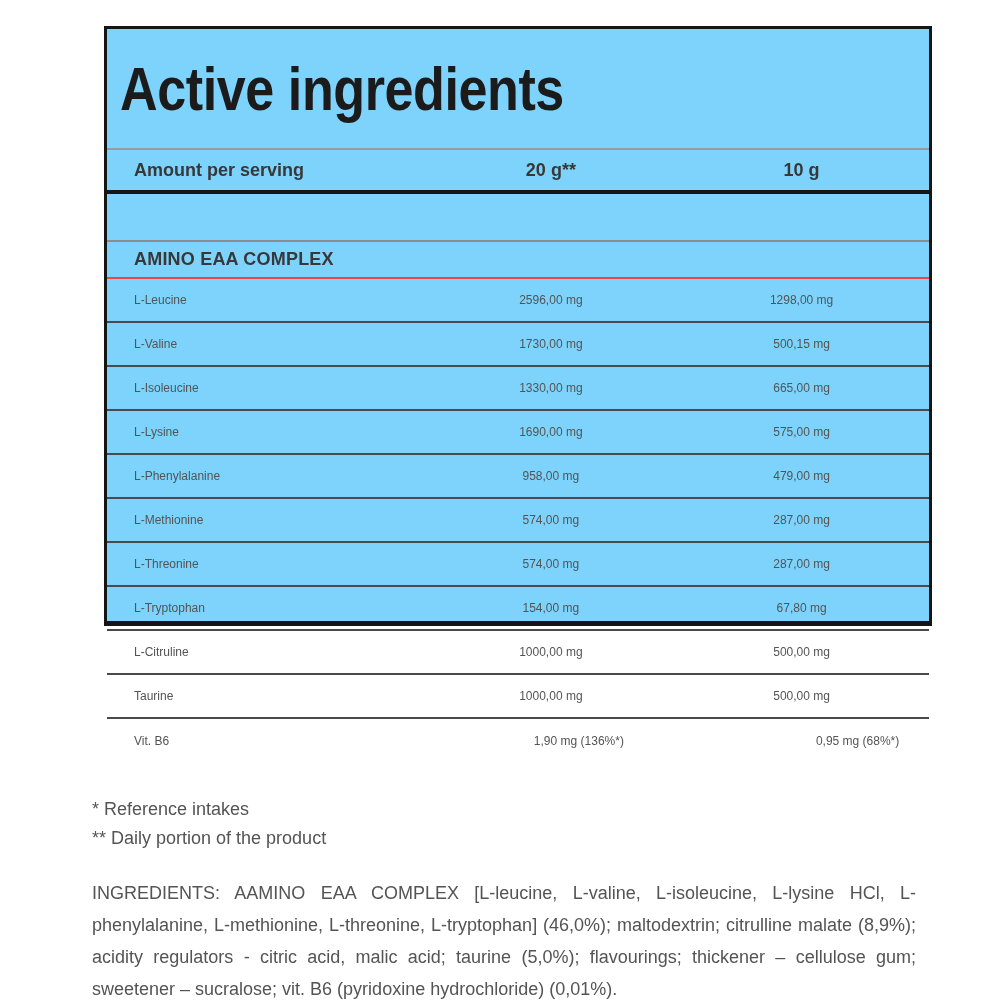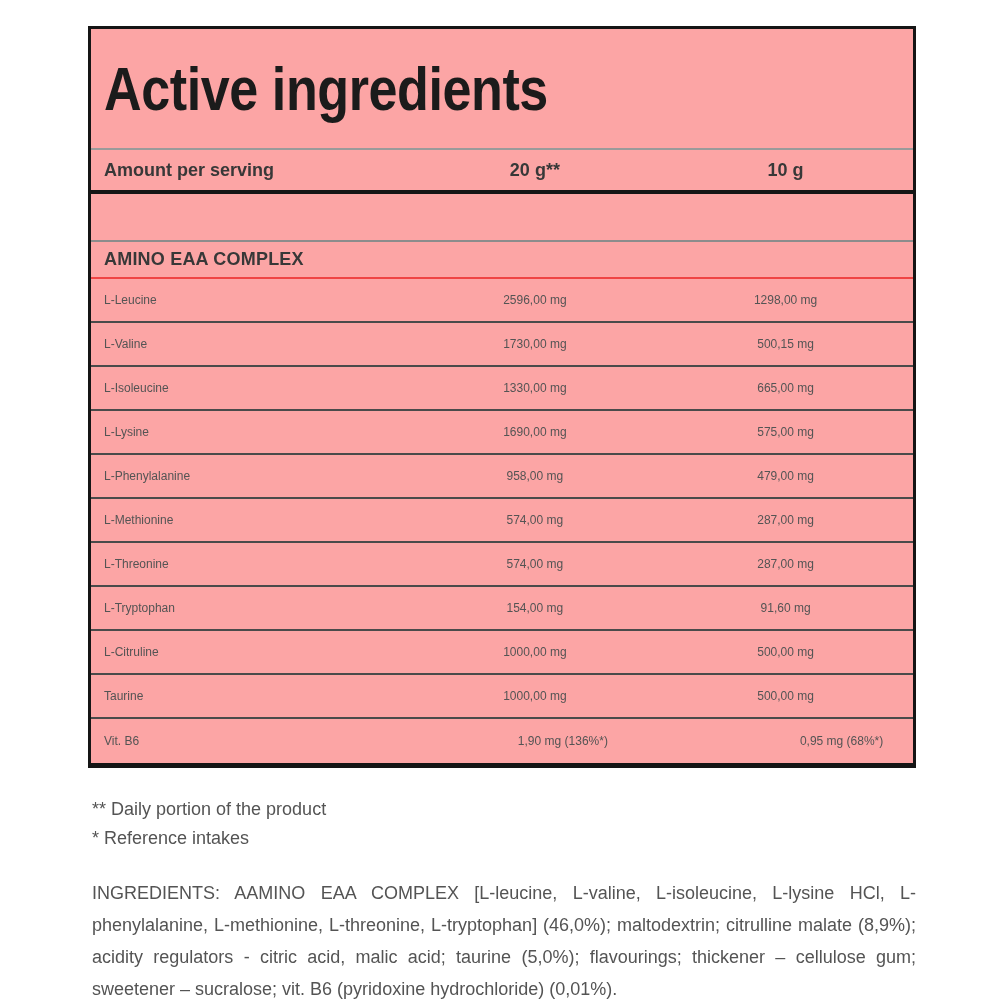--- a/index.html
+++ b/index.html
@@ -12,28 +12,28 @@
     position: relative;
     width: 1000px;
     height: 1000px;
     background: #ffffff;
     overflow: hidden;
   }
 
   
   .panel {
     position: absolute;
-    left: 88px;
+    left: 104px;
     top: 26px;
     width: 828px;
-    height: 742px;
+    height: 600px;
     box-sizing: border-box;
     border: 3px solid #151515;
     border-bottom-width: 5px;
-    background: #fca5a5;
+    background: #7dd3fc;
   }
 
   .title-block {
     box-sizing: border-box;
     height: 119px;
     display: flex;
     align-items: center;
     padding-left: 13px;
   }
   .title {
@@ -46,21 +46,21 @@
     transform-origin: left center;
     white-space: nowrap;
   }
 
   .grid-row {
     display: grid;
     grid-template-columns: 39% 30% 31%;
     align-items: center;
   }
   .cell-name {
-    padding-left: 13px;
+    padding-left: 27px;
     text-align: left;
   }
   .cell-val {
     text-align: center;
   }
 
   .header-row {
     box-sizing: border-box;
     height: 46px;
     border-top: 2px solid #9a9a9a;
@@ -187,21 +187,21 @@
 
       <div class="data-row grid-row">
         <div class="cell-name">L-Threonine</div>
         <div class="cell-val">574,00 mg</div>
         <div class="cell-val">287,00 mg</div>
       </div>
 
       <div class="data-row grid-row">
         <div class="cell-name">L-Tryptophan</div>
         <div class="cell-val">154,00 mg</div>
-        <div class="cell-val">91,60 mg</div>
+        <div class="cell-val">67,80 mg</div>
       </div>
 
       <div class="data-row grid-row">
         <div class="cell-name">L-Citruline</div>
         <div class="cell-val">1000,00 mg</div>
         <div class="cell-val">500,00 mg</div>
       </div>
 
       <div class="data-row grid-row">
         <div class="cell-name">Taurine</div>
@@ -212,19 +212,19 @@
       <div class="data-row grid-row">
         <div class="cell-name">Vit. B6</div>
         <div class="cell-val">1,90 mg (136%*)</div>
         <div class="cell-val">0,95 mg (68%*)</div>
       </div>
 
     </div>
   </section>
 
   <div class="footnotes">
+    <p>* Reference intakes</p>
     <p>** Daily portion of the product</p>
-    <p>* Reference intakes</p>
   </div>
 
   <p class="ingredients">INGREDIENTS: AAMINO EAA COMPLEX [L-leucine, L-valine, L-isoleucine, L-lysine HCl, L-phenylalanine, L-methionine, L-threonine, L-tryptophan] (46,0%); maltodextrin; citrulline malate (8,9%); acidity regulators - citric acid, malic acid; taurine (5,0%); flavourings; thickener – cellulose gum; sweetener – sucralose; vit. B6 (pyridoxine hydrochloride) (0,01%).</p>
 
 </div>
 
 </body></html>

